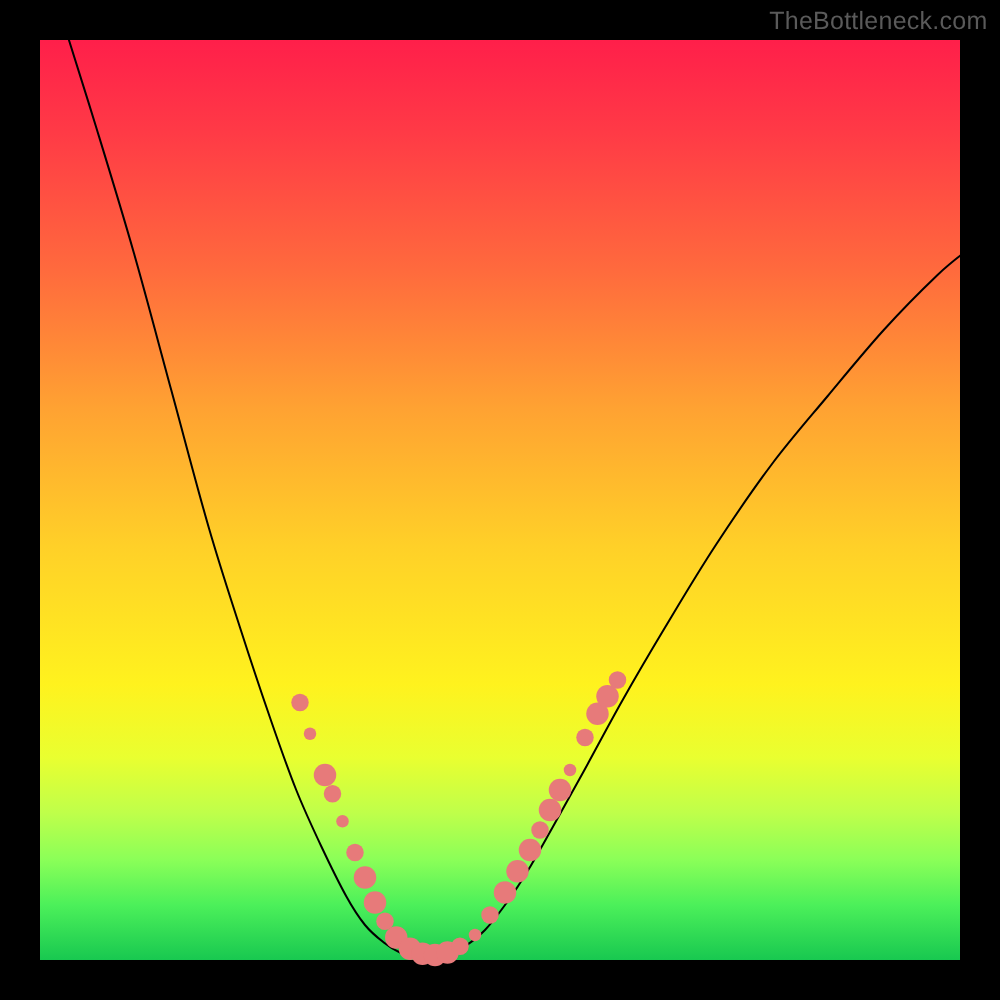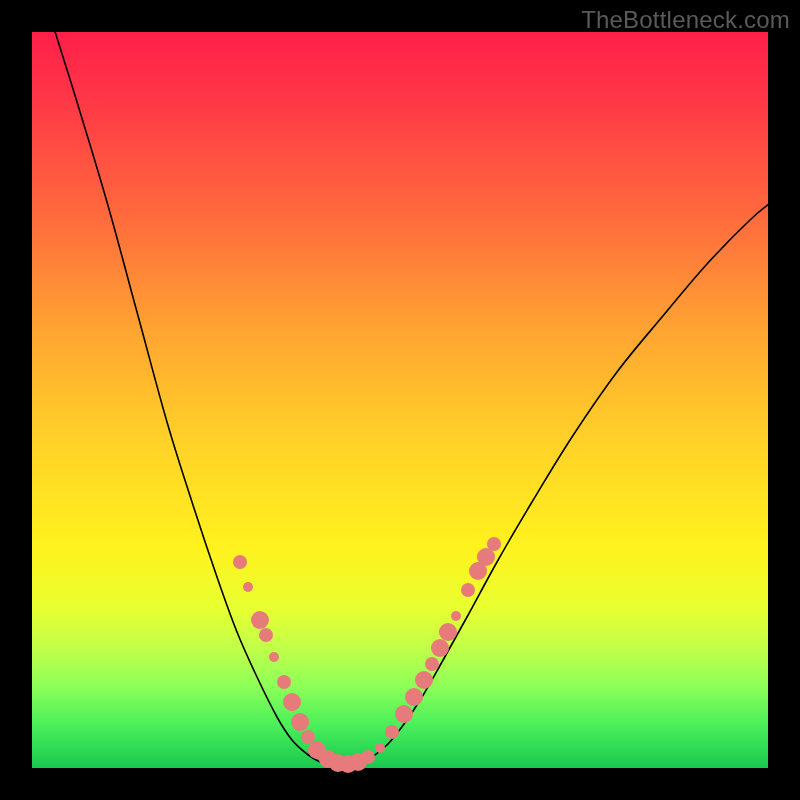--- a/index.html
+++ b/index.html
@@ -36,21 +36,21 @@
       #bfff4a 84%,
       #8cff58 89%,
       #4cf05a 94%,
       #18c850 100%);
   }
   .watermark {
     position: absolute;
     top: 6px;
     right: 10px;
     color: #5a5a5a;
-    font-size: 24px;
+    font-size: 20px;
     font-weight: 500;
     letter-spacing: 0.2px;
     user-select: none;
   }
   svg.curve {
     position: absolute;
     left: 0; top: 0;
     width: 736px;
     height: 736px;
     overflow: visible;

